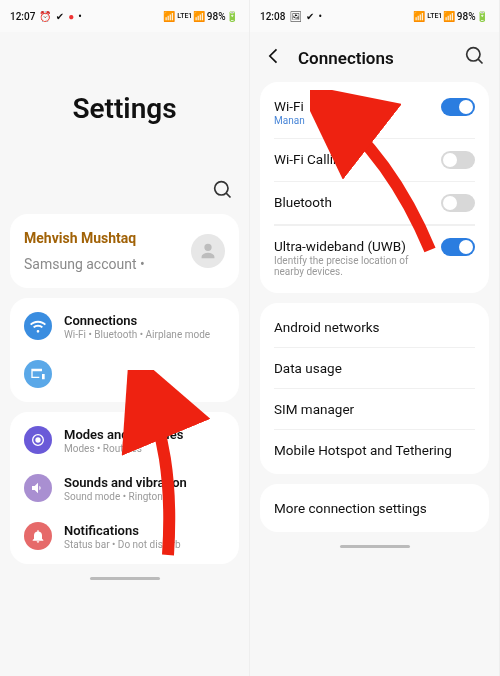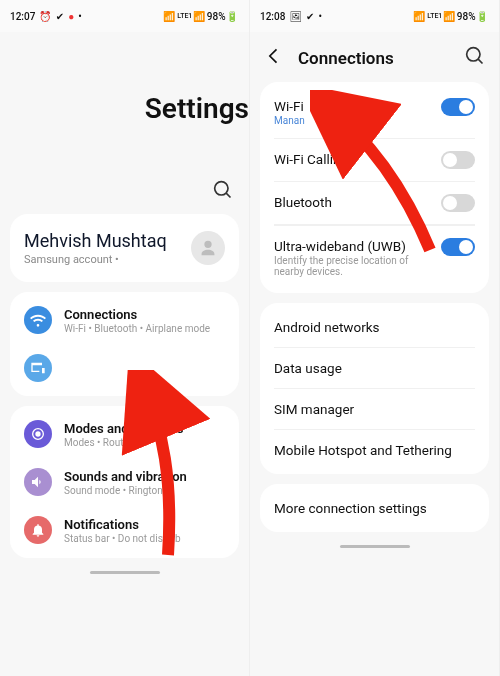--- a/index.html
+++ b/index.html
@@ -23,40 +23,40 @@
     display: flex; align-items: center; justify-content: space-between;
     padding: 16px 10px;
     font-size: 10px; font-weight: 500; color:#111;
     background:#fafafa;
   }
   .status-left { display:flex; gap:4px; align-items:center; }
   .status-right { display:flex; gap:1px; align-items:center; }
   .status-icon{ font-size:10px;}
   .big-title {
     font-size: 28px; font-weight:600; color:#111;
-    text-align:right;
+    text-align:center;
     padding:60px 0 55px 0;
   }
   .search-row{
     display:flex; justify-content:flex-end;
     padding:0 16px 10px 16px;
   }
   .search-icon, .back-icon { font-size:18px; color:#333;}
   .card {
     background:#fff;
     border-radius:18px;
     margin:0 10px 10px 10px;
     padding:4px 0;
   }
   .account{
     display:flex; justify-content:space-between; align-items:center;
     padding:12px 14px;
   }
-  .account-name{ font-size:18px; font-weight:400; color:#0f172a;}
-  .account-sub { font-size:11px; color:#8a8a8a; margin-top:2px;}
+  .account-name{ font-size:14px; font-weight:700; color:#a16207;}
+  .account-sub { font-size:14px; color:#8a8a8a; margin-top:10px;}
   .avatar{
     width:34px; height:34px; border-radius:50%;
     background:#e7e7e7; display:flex; align-items:center;justify-content:center;
   }
   .avatar svg{ width:22px; height:22px; fill:#bdbdbd;}
   .row {
     display:flex; align-items:center; gap:12px;
     padding:10px 14px;
   }
   .row + .row { }

